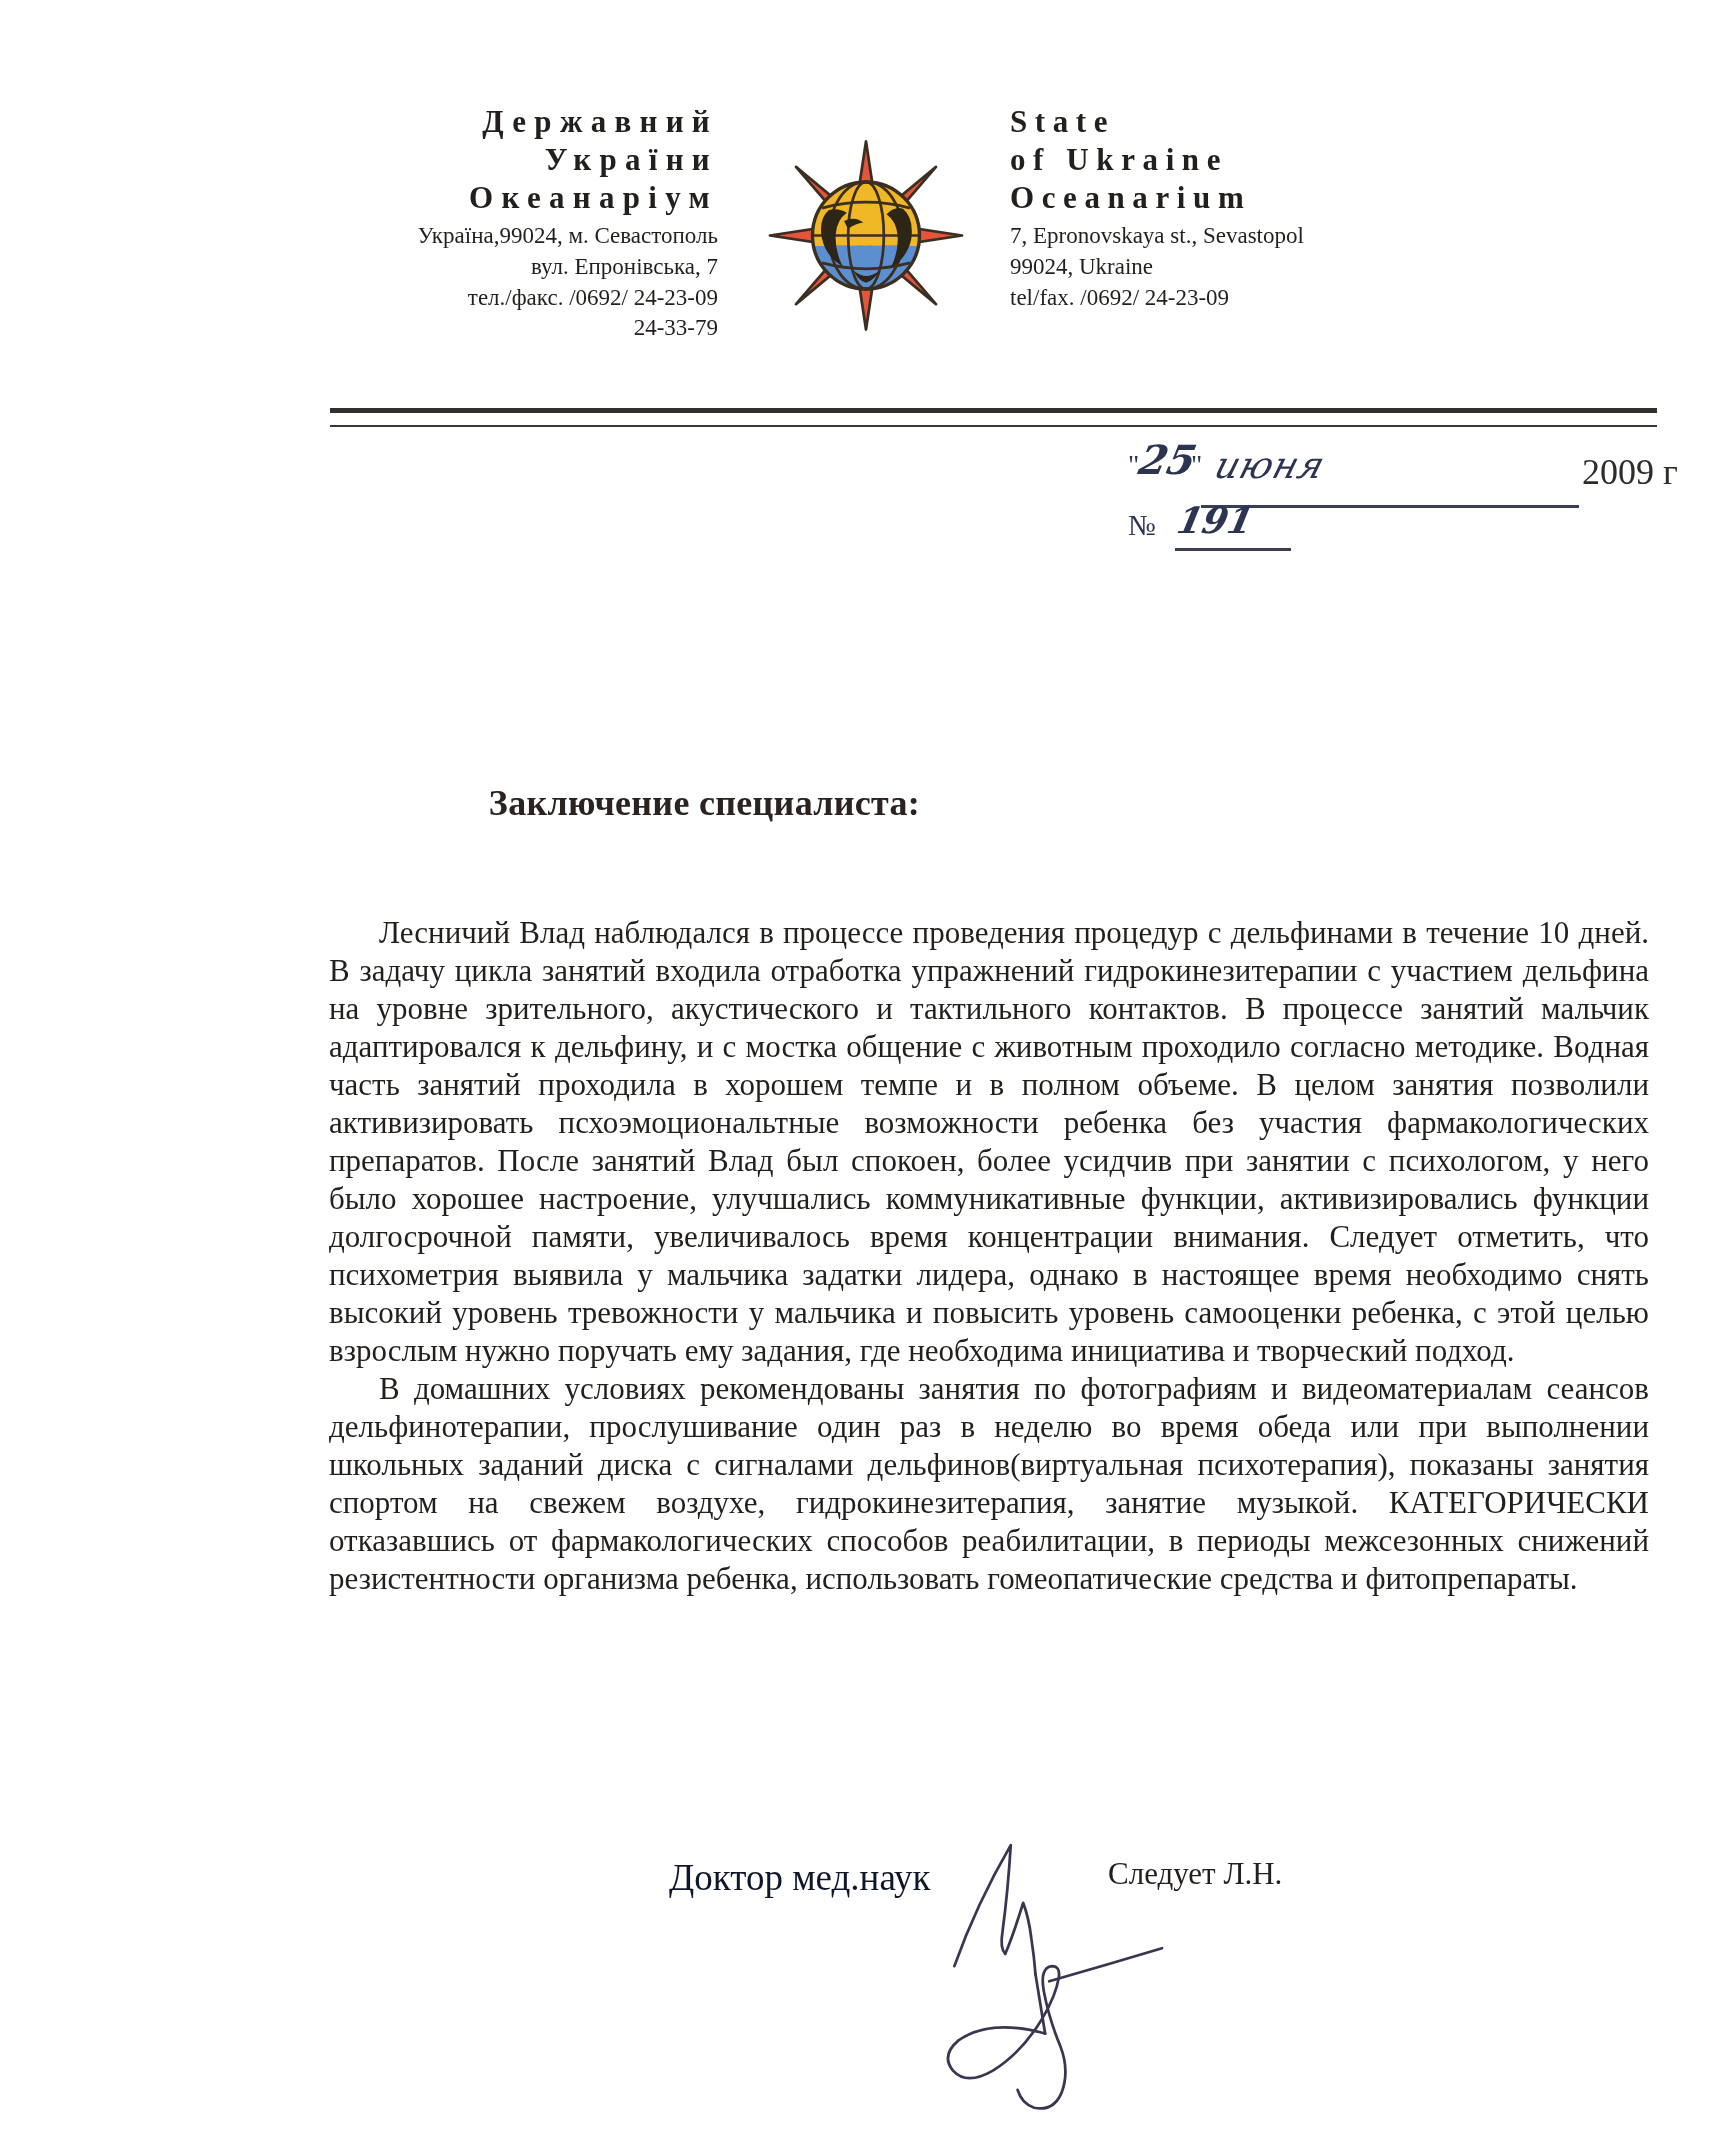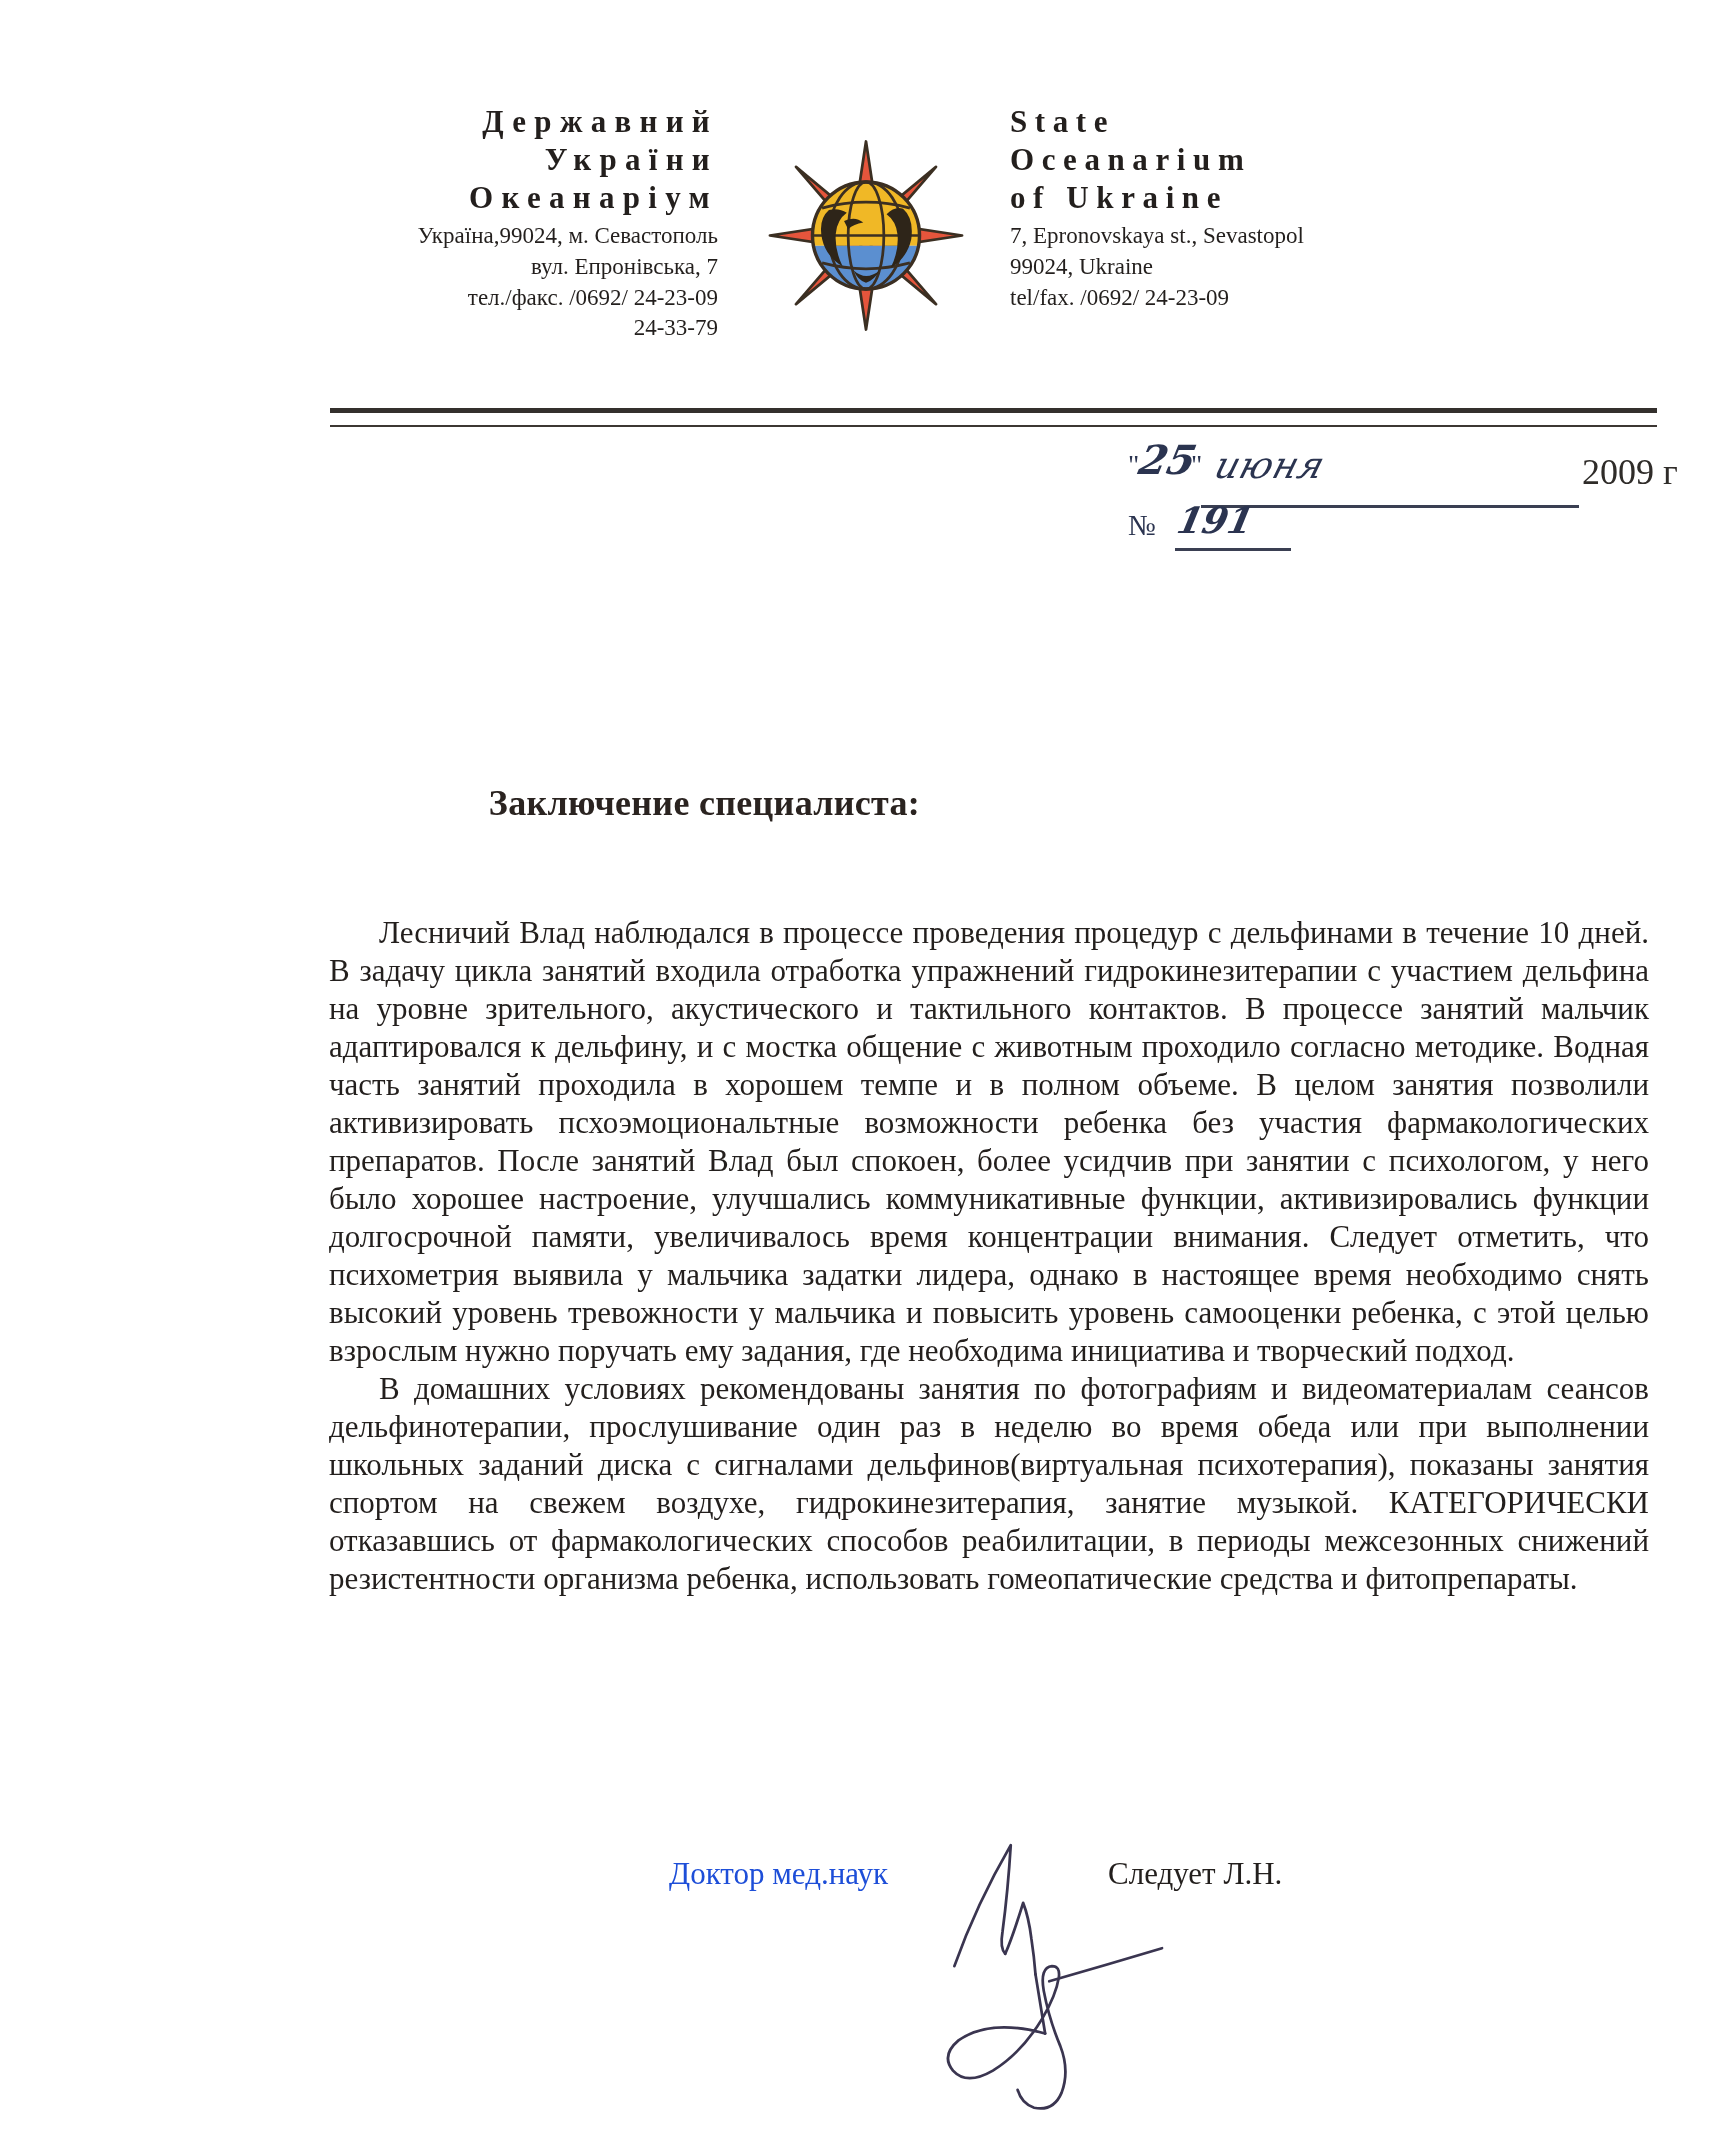--- a/index.html
+++ b/index.html
@@ -228,22 +228,22 @@
     left: 329px;
     top: 1856px;
     width: 1320px;
     height: 83px;
   }
   .sign-title {
     position: absolute;
     left: 340px;
     top: 0px;
     font-family: "Liberation Serif", "DejaVu Serif", serif;
-    font-size: 31px;
-    color: #1d4ed8;
+    font-size: 37px;
+    color: #0f172a;
     white-space: nowrap;
   }
   .sign-name {
     position: absolute;
     left: 779px;
     top: 0px;
     font-family: "Liberation Serif", "DejaVu Serif", serif;
     font-size: 31px;
     color: #231f1d;
     white-space: nowrap;
@@ -314,22 +314,22 @@
             <path d="M204 106 Q220 120 216 150 Q210 178 186 192 Q198 168 196 144 Q194 124 180 114 Q192 102 204 106 Z"></path>
             <path d="M132 196 Q150 212 170 196 Q162 210 150 214 Q138 210 132 196 Z"></path>
             <path d="M118 124 Q134 116 146 126 Q132 128 124 136 Z"></path>
           </g>
         </g>
       </svg>
     </div>
 
     <div class="lh-col lh-right">
       <div class="org-line">State</div>
+      <div class="org-line">of Ukraine</div>
       <div class="org-line">Oceanarium</div>
-      <div class="org-line">of Ukraine</div>
       <div class="addr-block">
         <div class="addr-line">7, Epronovskaya st., Sevastopol</div>
         <div class="addr-line">99024, Ukraine</div>
         <div class="addr-line">tel/fax. /0692/ 24-23-09</div>
       </div>
     </div>
 
   </div>
 
   <div class="rule-thick"></div>

